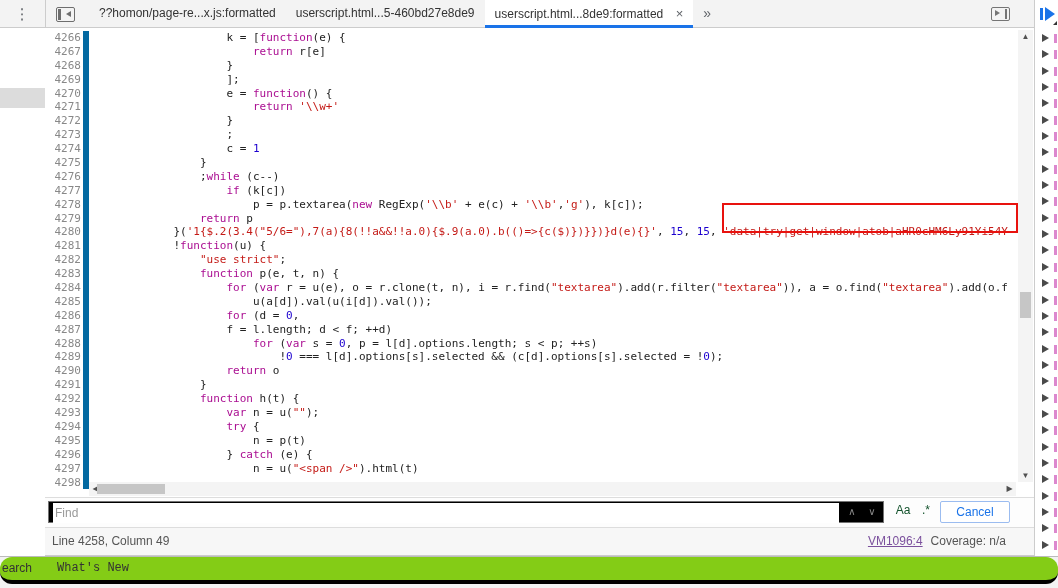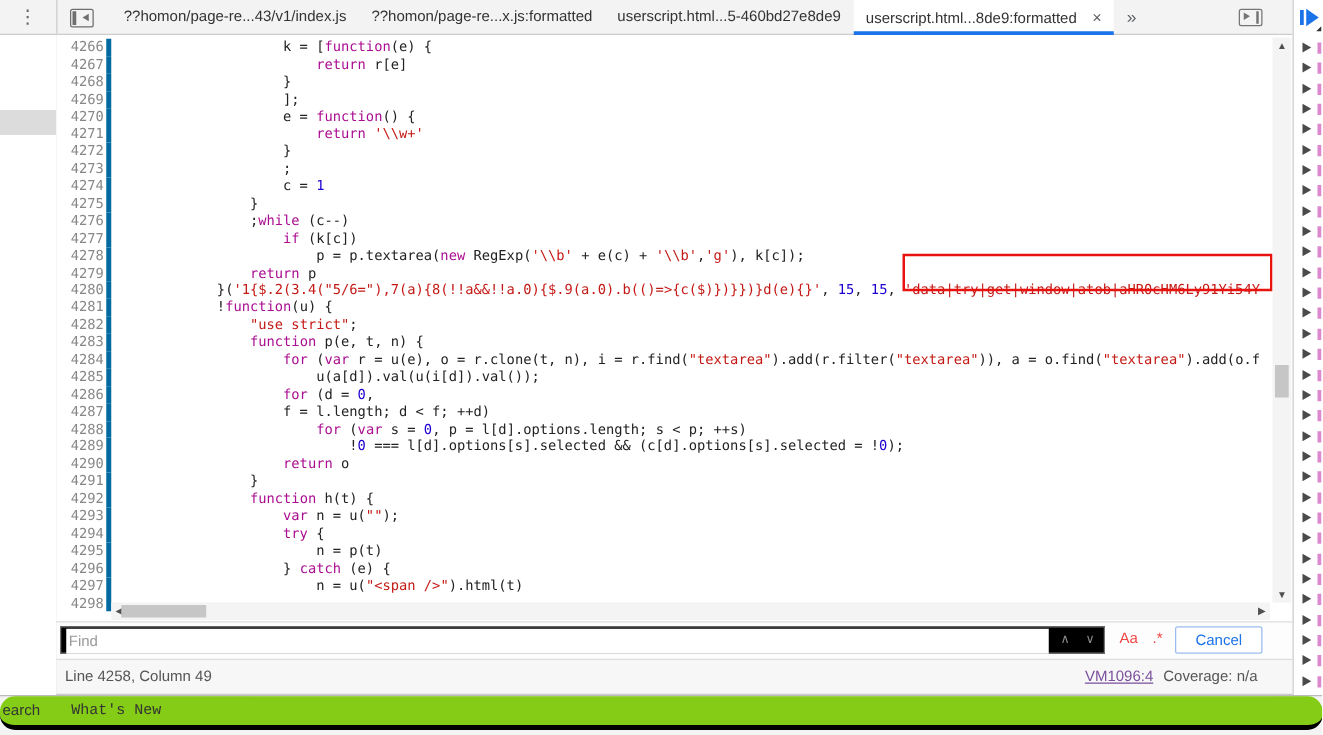--- a/index.html
+++ b/index.html
@@ -33,21 +33,21 @@
   .left-strip{position:absolute;left:0;top:28px;width:45px;height:528px;background:#fff;
               border-right:1px solid #ccc;}
   .left-strip .gray-block{position:absolute;left:0;top:60px;width:45px;height:20px;background:#dcdcdc;}
 
   
   .editor{position:absolute;left:45px;top:28px;width:989px;height:469px;background:#fff;overflow:hidden;}
   .code-lines{position:absolute;left:0;top:3px;right:0;}
   .code-row{display:flex;height:13.9px;line-height:13.9px;
             font-family:"DejaVu Sans Mono",monospace;font-size:11px;}
   .gutter-cell{flex:0 0 auto;width:44px;box-sizing:border-box;padding-right:2px;text-align:right;
-               color:#888;border-right:4px solid #0369a1;}
+               color:#888;border-right:6px solid #0369a1;}
   .code-cell{padding-left:5px;white-space:pre;color:#222;}
   .tk-k{color:#aa0d91;}
   .tk-n{color:#1c00cf;}
   .tk-s{color:#c41a16;}
   .tk-p{color:#222;}
   .red-box{position:absolute;left:677px;top:175px;width:296px;height:30px;
            border:2px solid #e8120e;box-sizing:border-box;pointer-events:none;}
 
   
   .vscroll{position:absolute;right:1px;top:2px;width:15px;height:452px;background:#f4f4f4;}
@@ -65,21 +65,21 @@
   .findbar{position:absolute;left:45px;top:497px;width:989px;height:31px;background:#fdfdfd;
            border-top:1px solid #ddd;border-bottom:1px solid #ddd;box-sizing:border-box;}
   .find-wrap{position:absolute;left:3px;top:3px;right:150px;height:22px;border:1px solid #737373;
              background:#000000;box-sizing:border-box;}
   .find-wrap input{position:absolute;left:4px;top:1px;right:44px;height:18px;border:none;outline:none;
                    font-family:"Liberation Sans",sans-serif;font-size:12px;color:#333;}
   .find-wrap input::placeholder{color:#999;}
   .find-chev{position:absolute;top:0;width:18px;height:20px;text-align:center;line-height:20px;
              color:#8a8a8a;font-size:10px;cursor:pointer;}
   .chev-prev{right:22px;} .chev-next{right:2px;}
-  .find-btn{position:absolute;top:5px;color:#ef4444;cursor:pointer;font-size:12px;}
+  .find-btn{position:absolute;top:5px;color:#14532d;cursor:pointer;font-size:12px;}
   .btn-case{right:121px;width:20px;text-align:center;}
   .btn-regex{right:101px;width:14px;text-align:center;}
   .btn-cancel{position:absolute;right:24px;top:3px;width:70px;height:22px;line-height:20px;text-align:center;
               color:#1a73e8;border:1px solid #9bbcf0;border-radius:2px;background:#fff;
               box-sizing:border-box;cursor:pointer;font-size:12px;}
 
   
   .statusbar{position:absolute;left:45px;top:528px;width:989px;height:28px;background:#f7f7f7;
              border-bottom:1px solid #ccc;box-sizing:border-box;color:#555;}
   .statusbar .pos{position:absolute;left:7px;line-height:27px;}
@@ -115,23 +115,20 @@
 
   <div class="tabbar">
     <div class="menu-dots">⋮</div>
     <div class="tab-vsep"></div>
     <div class="nav-toggle">
       <span class="bar"></span>
       <span class="tri"></span>
     </div>
     <div class="tabs">
       <div class="tab">
-        <span>??homon/page-re...43/v1/index.js</span>
-      </div>
-      <div class="tab">
         <span>??homon/page-re...x.js:formatted</span>
       </div>
       <div class="tab">
         <span>userscript.html...5-460bd27e8de9</span>
       </div>
       <div class="tab active">
         <span>userscript.html...8de9:formatted</span>
         <span class="close">×</span>
         <span class="underline"></span>
       </div>

